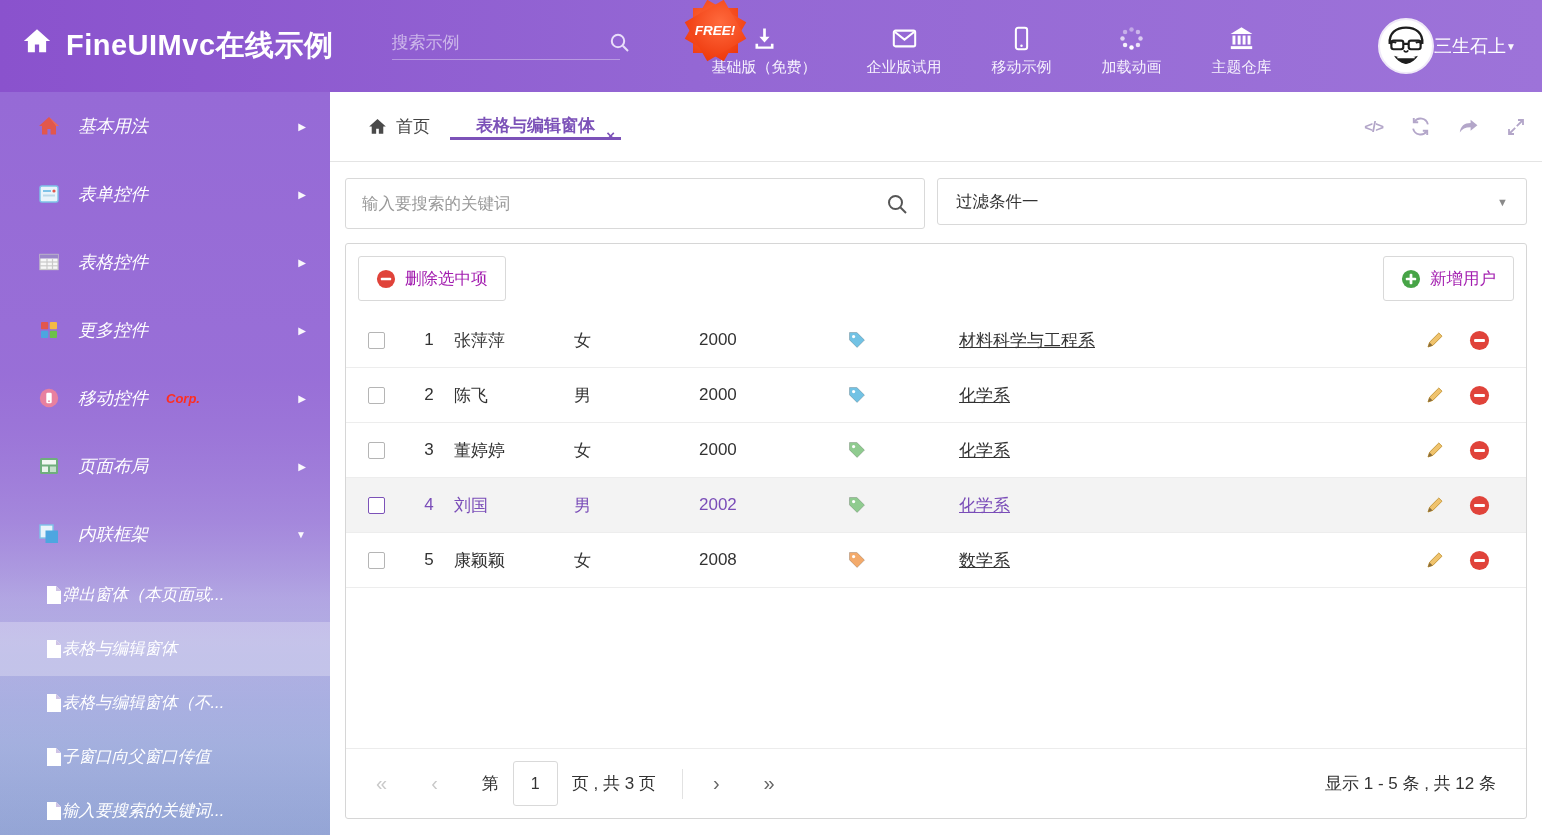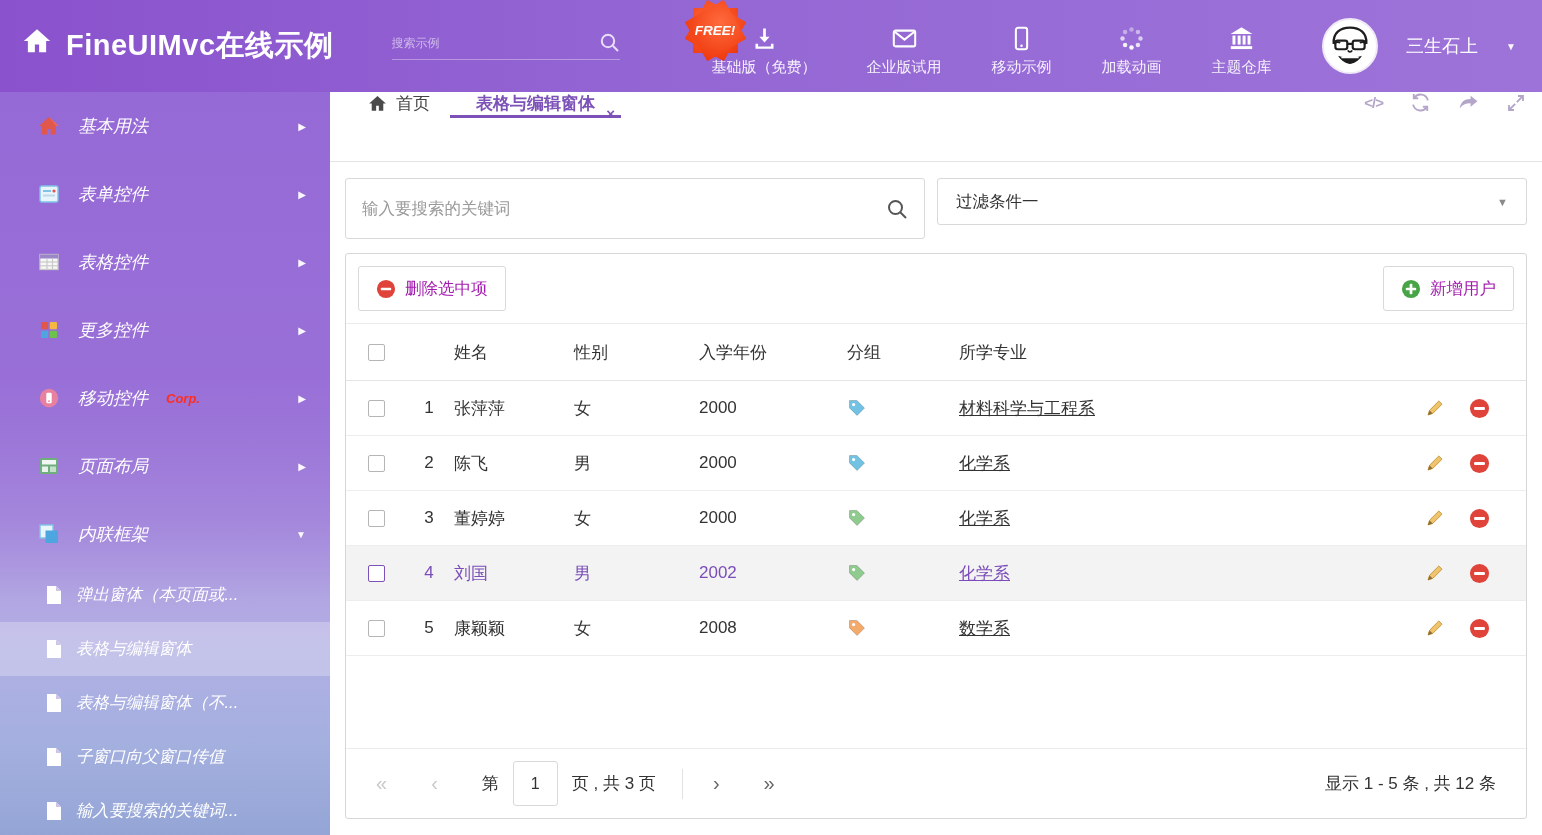--- a/index.html
+++ b/index.html
@@ -5,64 +5,64 @@
 <style>
   *{margin:0;padding:0;box-sizing:border-box}
   html,body{width:1542px;height:835px;overflow:hidden;font-family:"Liberation Sans","DejaVu Sans",sans-serif;background:#fff;color:#333}
   .app{width:1542px;height:835px;display:flex;flex-direction:column}
 
   
   .header{flex:0 0 92px;height:92px;background:linear-gradient(90deg,#8a52cd 0%,#9467d4 45%,#9d73d9 100%);display:flex;align-items:center;color:#fff;position:relative;z-index:5}
   .brand{display:flex;align-items:flex-start;gap:14px;padding-left:22px;cursor:pointer}
   .brand-title{font-size:29px;font-weight:bold;letter-spacing:.5px}
   .hsearch{display:flex;align-items:center;margin-left:58px;width:228px;border-bottom:1px solid rgba(255,255,255,.35);padding-bottom:6px}
-  .hsearch input{flex:1;background:transparent;border:none;outline:none;color:#fff;font-size:12px;font-family:Liberation Sans, sans-serif}
+  .hsearch input{flex:1;background:transparent;border:none;outline:none;color:#fff;font-size:17px;font-family:Liberation Serif, serif}
   .hsearch input::placeholder{color:rgba(255,255,255,.55)}
   .hsearch .sicon{margin-left:8px;cursor:pointer;display:flex}
   .free-badge{position:absolute;left:683px;top:-2px;width:64px;height:64px;display:flex;align-items:center;justify-content:center;pointer-events:none}
   .fb-sq{position:absolute;width:45px;height:45px;left:9.5px;top:9.5px;background:radial-gradient(circle at 40% 32%,#ff6a3d,#ee380c)}
   .r30{transform:rotate(30deg)}.r60{transform:rotate(60deg)}
   .fb-text{position:relative;font-size:13.5px;font-weight:bold;font-style:italic;color:#fff}
   .hnav{display:flex;align-items:flex-end;gap:50px;margin-left:92px;margin-top:10px}
   .hnav-item{display:flex;flex-direction:column;align-items:center;gap:6px;cursor:pointer}
   .hnav-item .nlabel{font-size:15px;color:#f6f1fd;white-space:nowrap}
-  .user{margin-left:auto;display:flex;align-items:center;gap:28px;padding-right:26px;cursor:pointer}
+  .user{margin-left:auto;display:flex;align-items:center;gap:0;padding-right:26px;cursor:pointer}
   .avatar{width:56px;height:56px;border-radius:50%;background:#fff;border:2px solid #f0eaf8;display:flex;align-items:center;justify-content:center;overflow:hidden}
   .user-name{font-size:18px}
   .user .caret{font-size:10px;opacity:.95}
 
   
   .bodywrap{flex:1;display:flex;min-height:0}
 
   
   .sidebar{flex:0 0 330px;width:330px;color:#fff;overflow:hidden;
     background:
       linear-gradient(180deg,rgba(150,106,214,1) 0%,rgba(152,110,215,.97) 38%,rgba(158,122,218,.75) 58%,rgba(168,142,222,.42) 74%,rgba(175,160,226,.22) 88%,rgba(170,160,220,.18) 100%),
       linear-gradient(180deg,#9d74d8 0%,#a98fd9 45%,#c3cdea 68%,#a9bbe2 82%,#8fa6d4 100%); font-style: italic;}
   .side-item{height:68px;display:flex;align-items:center;gap:16px;padding:0 24px 0 36px;font-size:17.5px;cursor:pointer}
   .side-item .s-icon{width:26px;display:flex;justify-content:center}
   .side-item .arrow{margin-left:auto;font-size:10px;opacity:.95}
   .corp{color:#ff2d1f;font-size:13px;margin-left:2px;font-weight:bold}
-  .sub-item{height:54px;display:flex;align-items:center;gap:14px;padding-left:46px;font-size:16.5px;cursor:pointer}
+  .sub-item{height:54px;display:flex;align-items:center;padding-left:46px;font-size:16.5px;cursor:pointer}
   .sub-item.active{background:rgba(255,255,255,.26)}
   .f-icon{display:flex}
 
   
   .main{flex:1;display:flex;flex-direction:column;min-width:0;background:#fff}
-  .tabbar{flex:0 0 70px;display:flex;align-items:flex-start;border-bottom:1px solid #e4e4e4;padding:0 16px 0 18px;background:#fff}
+  .tabbar{flex:0 0 70px;display:flex;align-items:center;border-bottom:1px solid #e4e4e4;padding:0 16px 0 18px;background:#fff}
   .tab{display:flex;align-items:center;gap:9px;padding:0 20px;font-size:17px;color:#444;cursor:pointer;position:relative}
   .tab.active{color:#7c52b8;font-weight:bold;border-bottom:3px solid #7c52b8;padding:0 26px}
   .tab .close{position:absolute;top:13px;right:6px;font-size:15px;font-weight:bold;color:#7c52b8;cursor:pointer}
   .tab-icons{margin-left:auto;display:flex;align-items:center;gap:27px;color:#b3a6c9}
   .tab-icons .ticon{cursor:pointer;display:flex;align-items:center}
   .code-glyph{font-size:15px;font-weight:bold;letter-spacing:-1px;color:#b3a6c9}
 
   .content{flex:1;display:flex;flex-direction:column;min-height:0;padding:16px 15px}
   .filter-row{display:flex;gap:12px;margin-bottom:14px}
-  .search-box{flex:0 0 580px;height:61px;border:1px solid #d9d9d9;border-radius:3px;display:flex;align-items:center;padding:0 16px;background:#fff}
+  .search-box{flex:0 0 580px;height:51px;border:1px solid #d9d9d9;border-radius:3px;display:flex;align-items:center;padding:0 16px;background:#fff}
   .search-box input{flex:1;border:none;outline:none;font-size:16.5px;color:#333;font-family:inherit}
   .search-box input::placeholder{color:#9a9a9a}
   .search-box .sbtn{display:flex;cursor:pointer}
   .select-box{flex:1;height:47px;border:1px solid #d9d9d9;border-radius:3px;display:flex;align-items:center;padding:0 18px;font-size:16.5px;color:#333;cursor:pointer;background:#fff}
   .select-box .caret{margin-left:auto;color:#8a8a8a;font-size:11px}
 
   .grid-panel{flex:1;border:1px solid #d6d6d6;border-radius:3px;display:flex;flex-direction:column;min-height:0;background:#fff}
   .grid-toolbar{padding:12px 12px;display:flex;align-items:center}
   .btn{display:inline-flex;align-items:center;gap:9px;height:45px;padding:0 17px;border:1px solid #d9d9d9;border-radius:3px;background:#fff;font-size:16.5px;color:#a21caf;cursor:pointer;font-family:inherit}
   .btn.add{margin-left:auto}
@@ -406,32 +406,20 @@
                 <svg width="20" height="20" viewBox="0 0 22 22">
                     <circle cx="11" cy="11" r="10" fill="#47a447"></circle>
                     <rect x="9.5" y="5.3" width="3" height="11.4" rx="1" fill="#fff"></rect>
                     <rect x="5.3" y="9.5" width="11.4" height="3" rx="1" fill="#fff"></rect>
                   </svg>
               </span>
               <span>新增用户</span>
             </button>
           </div>
 
-          <div class="thead">
-            <span class="c-check">
-                <span class="checkbox"></span>
-              </span>
-            <span class="c-num"></span>
-            <span>姓名</span>
-            <span>性别</span>
-            <span>入学年份</span>
-            <span>分组</span>
-            <span>所学专业</span>
-            <span></span>
-          </div>
 
           <div class="trow">
               <span class="c-check">
                 <span class="checkbox"></span>
               </span>
               <span class="c-num">1</span>
               <span>张萍萍</span>
               <span>女</span>
               <span>2000</span>
               <span class="c-group">

